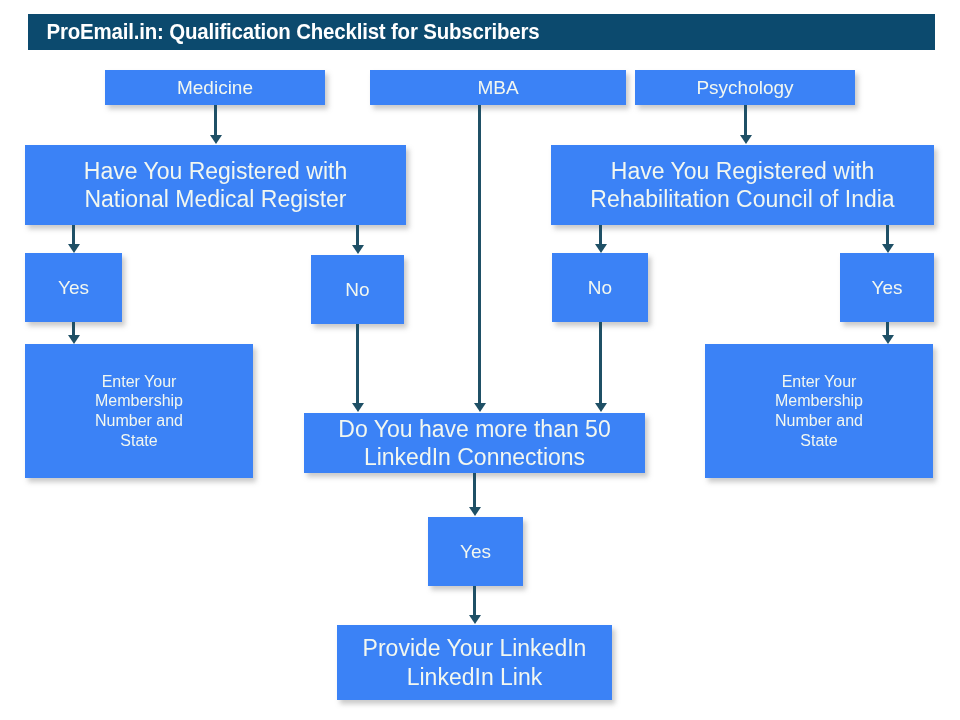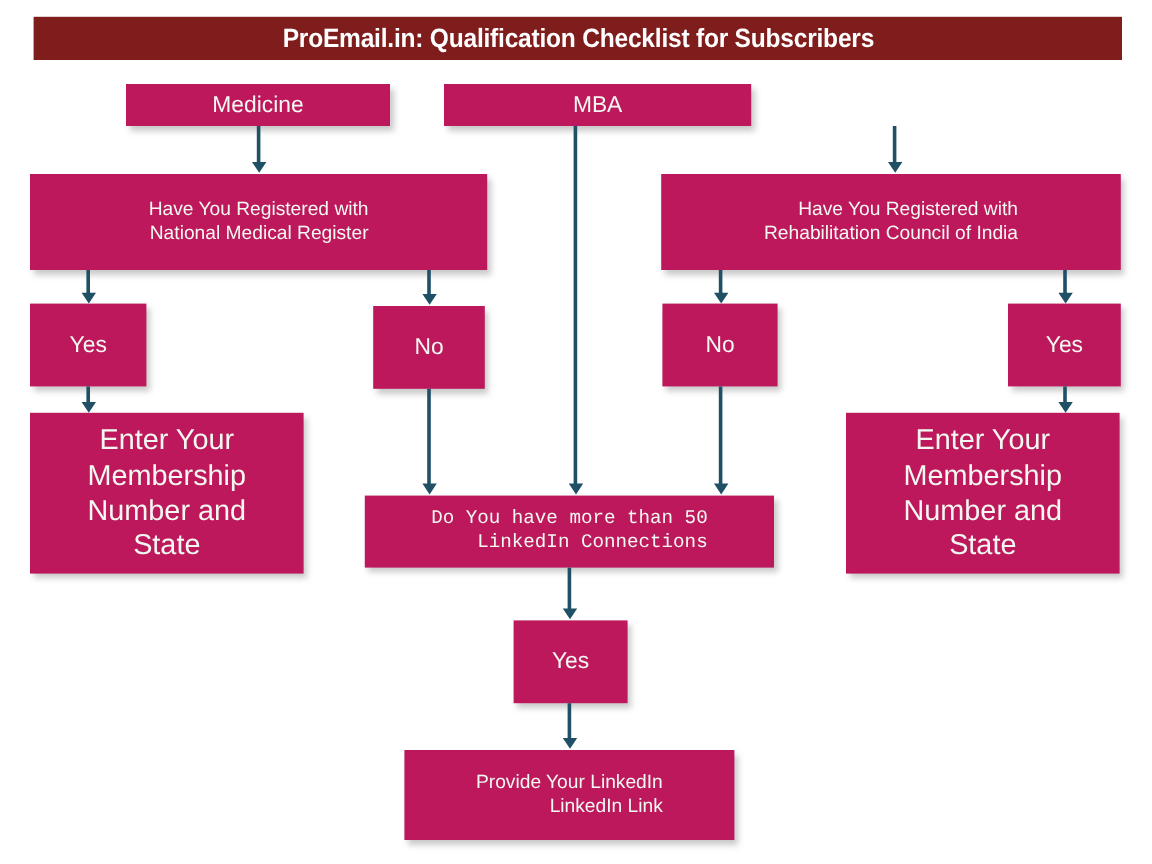--- a/index.html
+++ b/index.html
@@ -16,56 +16,56 @@
     font-family: "Liberation Sans", sans-serif;
   }
 
   
   .title-bar {
     position: absolute;
     left: 28px;
     top: 14px;
     width: 907px;
     height: 36px;
-    background: #7f1d1d;
+    background: #0c4a6e;
     display: flex;
     align-items: center;
-    justify-content: center;
+    justify-content: flex-start;
   }
   .title-text {
     color: #ffffff;
     font-family: "Liberation Sans Narrow", "Liberation Sans", sans-serif;
     font-size: 22px;
     font-weight: bold;
     letter-spacing: -0.2px;
     white-space: nowrap;
     transform: scaleX(0.93);
   }
 
   
   .node {
     position: absolute;
-    background: #be185d;
+    background: #3b82f6;
     box-shadow: 3px 4px 5px rgba(120,120,120,0.40);
     display: flex;
     align-items: center;
     justify-content: center;
     box-sizing: border-box;
     padding: 2px 6px;
   }
   .node-label {
     color: #F2F7F0;
-    font-size: 24px;
+    font-size: 16px;
     line-height: 1.22;
     text-align: center;
     white-space: pre-line;
     font-weight: normal;
   }
   .node.small .node-label { font-size: 19px; }
-  .node.wide  .node-label { font-size: 16px; text-align: right; }
+  .node.wide  .node-label { font-size: 23px; }
 
   
   .vline {
     position: absolute;
     width: 3px;
     background: #1F5066;
   }
   .arrowhead {
     position: absolute;
     width: 0;
@@ -85,20 +85,23 @@
   </div>
 
   <div class="node small" style="left:105px; top:70px; width:220px; height:35px;">
     <div class="node-label">Medicine</div>
   </div>
 
   <div class="node small" style="left:370px; top:70px; width:256px; height:35px;">
     <div class="node-label">MBA</div>
   </div>
 
+  <div class="node small" style="left:635px; top:70px; width:220px; height:35px;">
+    <div class="node-label">Psychology</div>
+  </div>
 
   <div class="node wide" style="left:25px; top:145px; width:381px; height:80px;">
     <div class="node-label">Have You Registered with
 National Medical Register</div>
   </div>
 
   <div class="node wide" style="left:551px; top:145px; width:383px; height:80px;">
     <div class="node-label">Have You Registered with
 Rehabilitation Council of India</div>
   </div>
@@ -119,21 +122,21 @@
     <div class="node-label">Yes</div>
   </div>
 
   <div class="node" style="left:25px; top:344px; width:228px; height:134px;">
     <div class="node-label">Enter Your
 Membership
 Number and
 State</div>
   </div>
 
-  <div class="node wide" style="left:304px; top:413px; width:341px; height:60px;font-family:Liberation Mono, monospace;">
+  <div class="node wide" style="left:304px; top:413px; width:341px; height:60px;">
     <div class="node-label">Do You have more than 50
 LinkedIn Connections</div>
   </div>
 
   <div class="node" style="left:705px; top:344px; width:228px; height:134px;">
     <div class="node-label">Enter Your
 Membership
 Number and
 State</div>
   </div>

